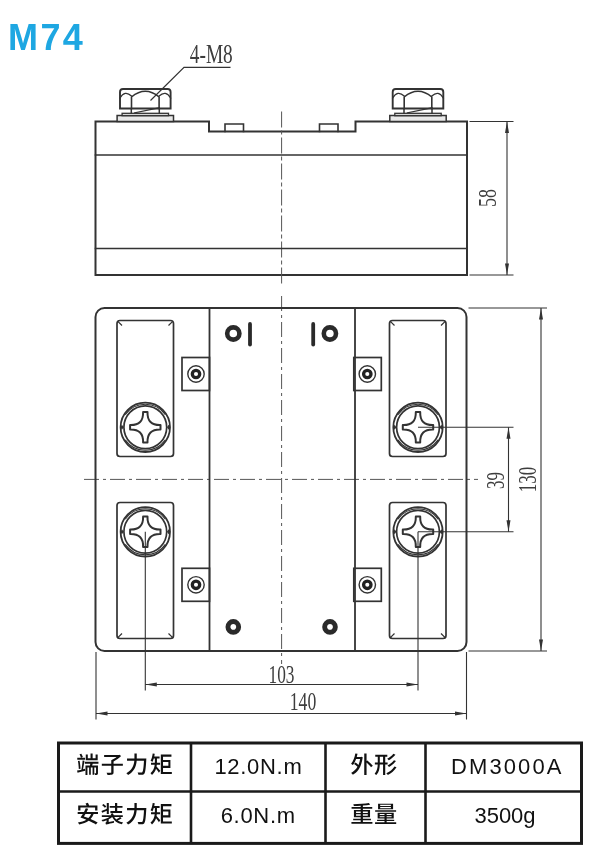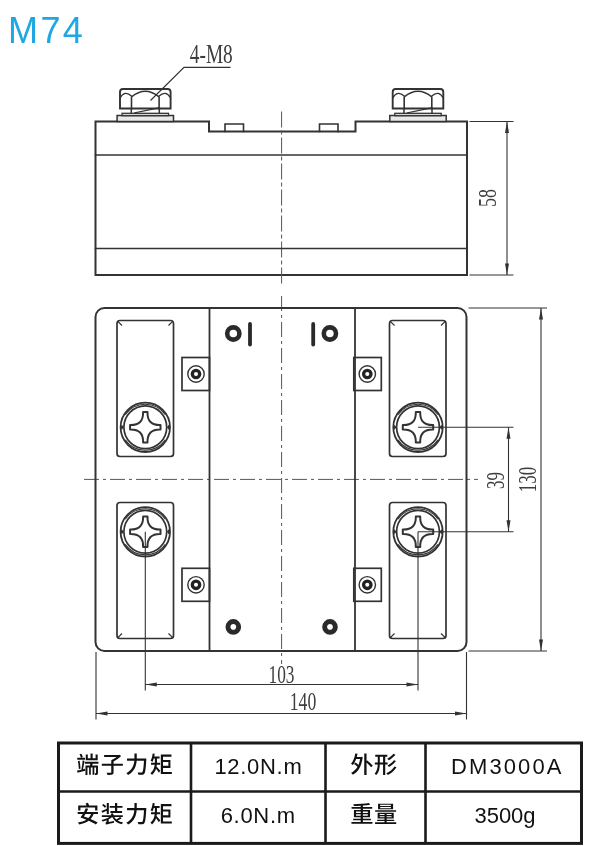--- a/index.html
+++ b/index.html
@@ -248,14 +248,14 @@
 
 <g fill="#111">
 <use href="#c-zhong" transform="translate(350.3,822.5) scale(0.0232,-0.0232)"></use>
 <use href="#c-liang" transform="translate(374,822.5) scale(0.0232,-0.0232)"></use>
 </g>
 
 <text x="505" y="822.5" font-size="22" text-anchor="middle" fill="#111">3500g</text>
 </g>
 </svg>
 
-<div style="position:absolute;left:8px;top:10px;font-size:36px;color:#1ea7e2;font-weight:normal;letter-spacing:2.4px;">M74</div>
+<div style="position:absolute;left:8px;top:17px;font-size:36px;color:#1ea7e2;font-weight:bold;letter-spacing:2.4px;">M74</div>
 </div>
 
 </body></html>

